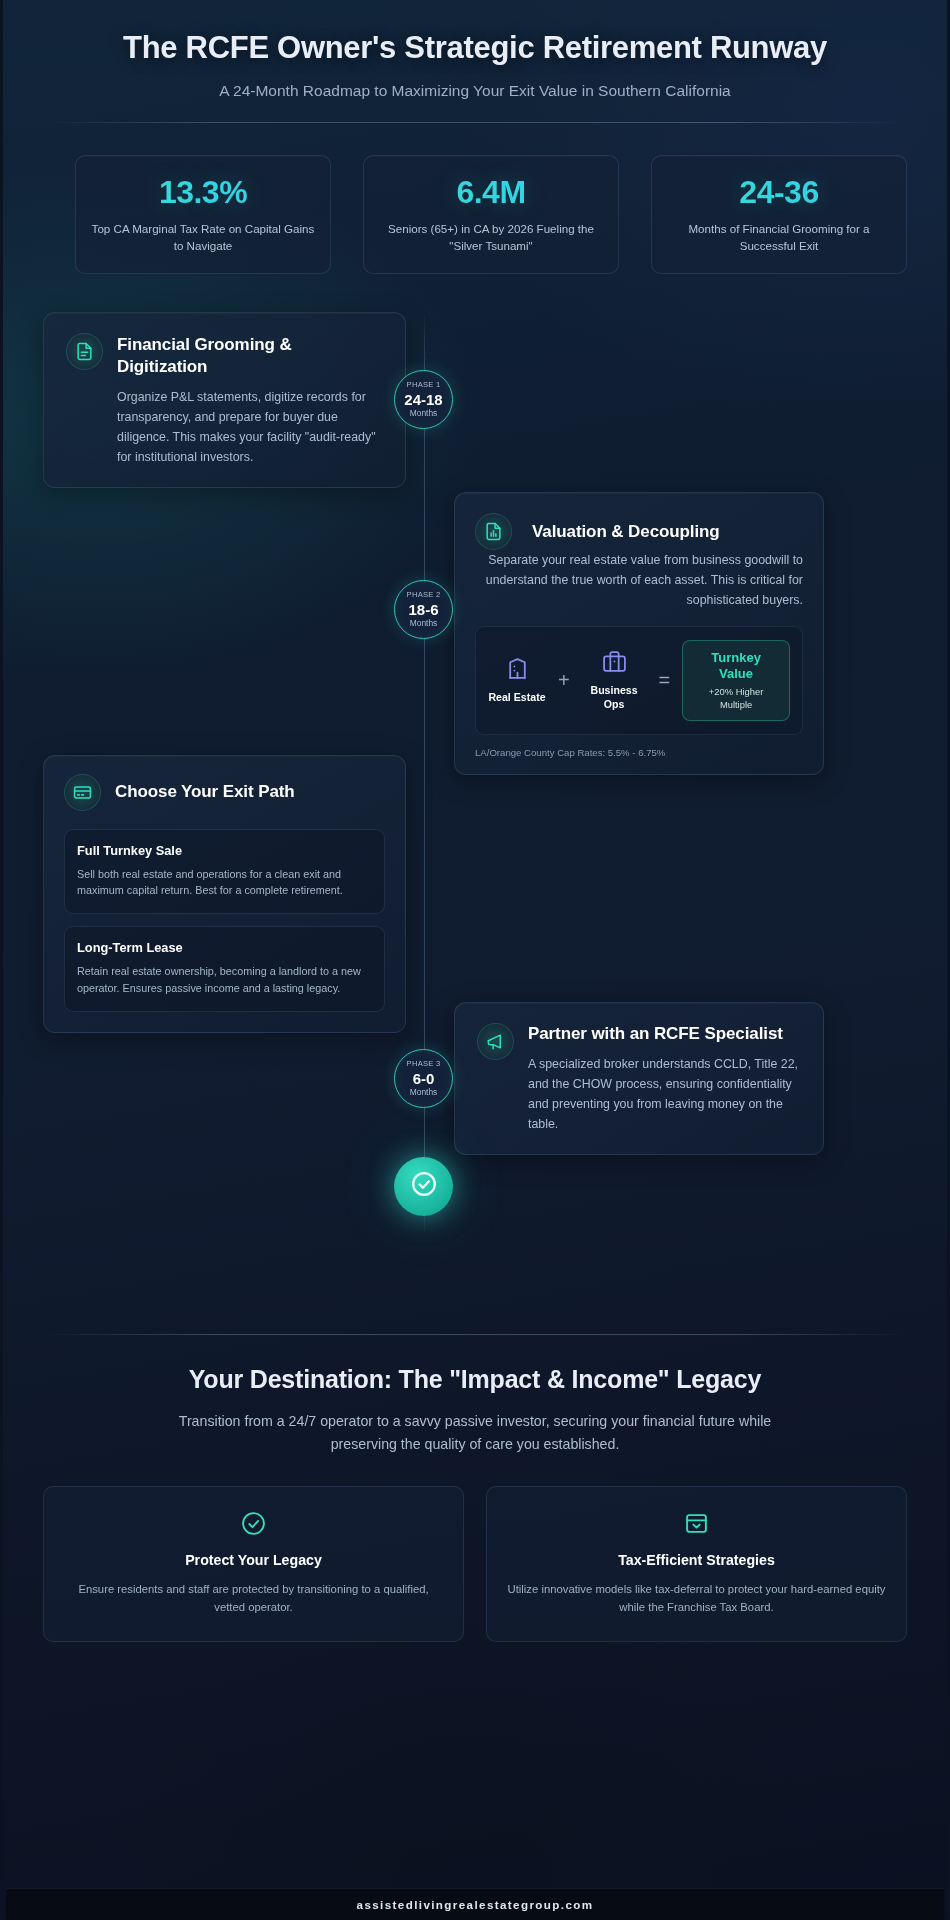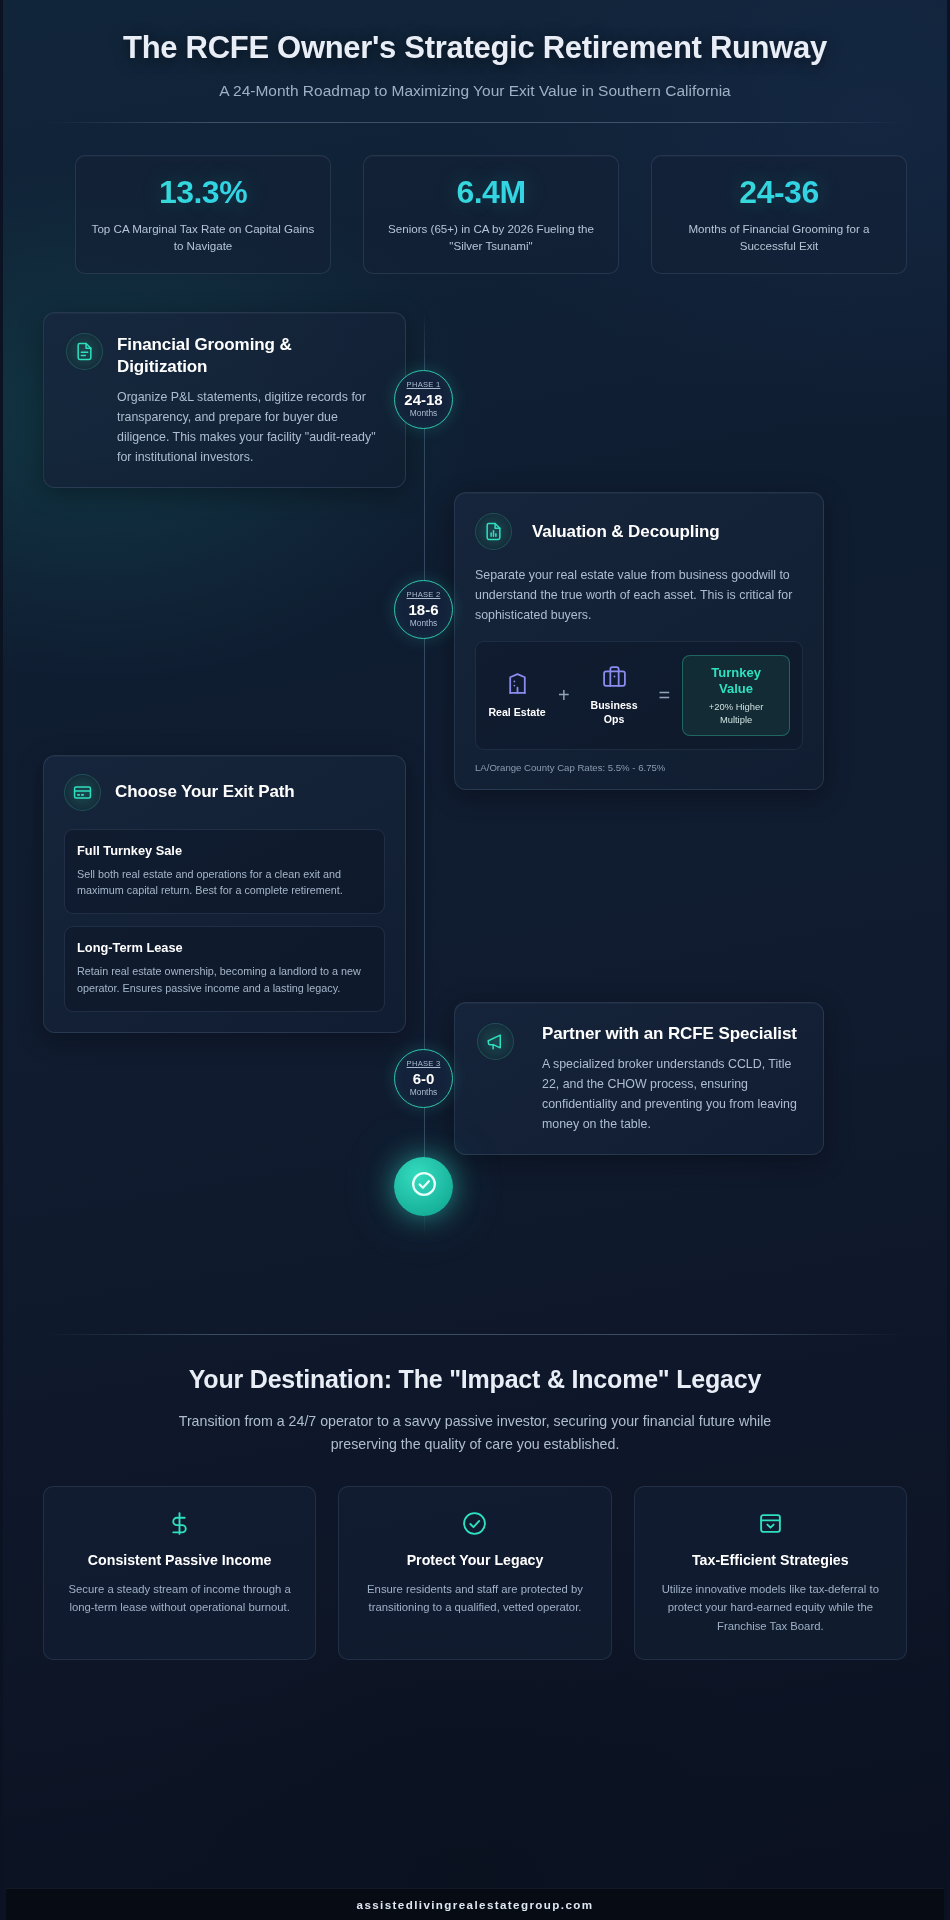--- a/index.html
+++ b/index.html
@@ -58,21 +58,21 @@
     position:absolute;left:381px;top:0;width:1px;height:925px;
     background:linear-gradient(180deg,rgba(120,150,185,0) 0%,rgba(140,170,200,.30) 6%,rgba(140,170,200,.30) 94%,rgba(120,150,185,0) 100%);
   }
   .badge{
     position:absolute;width:59px;height:59px;border-radius:50%;
     border:1.6px solid #2fc6ad;background:#13223a;
     display:flex;flex-direction:column;align-items:center;justify-content:center;
     box-shadow:0 0 16px rgba(45,200,180,.22), inset 0 0 12px rgba(45,200,180,.07);
     z-index:4;
   }
-  .badge .p{font-size:7.6px;letter-spacing:.25px;color:#aabbd0;line-height:1;text-decoration:underline;}
+  .badge .p{font-size:7.6px;letter-spacing:.25px;color:#aabbd0;line-height:1;}
   .badge .r{font-size:15px;font-weight:bold;color:#fff;line-height:1;margin:3px 0 2px;}
   .badge .m{font-size:8.4px;color:#aabbd0;line-height:1;}
 
   .card{
     position:absolute;
     background:linear-gradient(150deg,rgba(24,39,62,.82) 0%,rgba(18,30,50,.82) 100%);
     border:1px solid rgba(104,130,163,.22);
     border-radius:12px;padding:20px 22px;
     box-shadow:0 6px 26px rgba(0,0,0,.32), inset 0 1px 0 rgba(255,255,255,.03);
   }
@@ -90,21 +90,21 @@
   
   #card1{left:0;top:0;width:363px;}
   #card1 .cardhead{gap:14px;}
   #card1 .txt{padding-top:1px;}
   #card1 p{margin-top:9px;}
   #badge1{left:351px;top:58px;}
 
   
   #card2{left:411px;top:180px;width:370px;padding:20px 20px 16px;}
   #card2 h3{padding-top:8px;}
-  #card2 p{margin-top:15px;}
+  #card2 p{text-align:right;}
   #badge2{left:351px;top:268px;}
   .eqbox{
     margin-top:16px;background:rgba(14,24,42,.6);
     border:1px solid rgba(104,130,163,.18);border-radius:9px;
     padding:13px 12px;display:flex;align-items:center;justify-content:center;gap:11px;
   }
   .eqitem{text-align:center;min-width:58px;}
   .eqitem svg{width:25px;height:25px;stroke:#8b8cf0;fill:none;stroke-width:1.7;stroke-linecap:round;stroke-linejoin:round;}
   .eqitem .t{margin-top:6px;font-size:10.6px;font-weight:bold;color:#fff;line-height:1.28;}
   .op{font-size:20px;color:#93a4ba;font-weight:300;padding:0 1px;}
@@ -123,21 +123,21 @@
   .paths{display:flex;gap:12px;margin-top:18px;flex-direction:column;}
   .path{
     flex:1;background:rgba(13,22,40,.62);
     border:1px solid rgba(104,130,163,.20);border-radius:9px;padding:13px 12px 14px;
   }
   .path h4{font-size:12.8px;font-weight:bold;color:#fff;}
   .path p{margin-top:8px;font-size:10.8px;line-height:1.56;color:#a6b6ca;}
 
   
   #card4{left:411px;top:690px;width:370px;}
-  #card4 .cardhead{gap:28px;}
+  #card4 .cardhead{gap:14px;}
   #card4 p{margin-top:9px;}
   #badge3{left:351px;top:737px;}
 
   .finish{
     position:absolute;left:351px;top:845px;width:59px;height:59px;border-radius:50%;
     background:radial-gradient(circle at 40% 32%,#35dcbe 0%,#18b39c 70%,#13a08c 100%);
     display:flex;align-items:center;justify-content:center;
     box-shadow:0 0 26px rgba(45,212,191,.55), 0 0 60px rgba(45,212,191,.20);
     z-index:5;
   }
@@ -330,30 +330,20 @@
     <div class="rule"></div>
 
     <div class="dest">
       <h2>Your Destination: The "Impact &amp; Income" Legacy</h2>
       <div class="lead">Transition from a 24/7 operator to a savvy passive investor, securing your financial future while preserving the quality of care you established.</div>
 
       <div class="benefits">
         <div class="benefit">
           <div class="bi">
             <svg viewBox="0 0 24 24">
-                <line x1="12" y1="2" x2="12" y2="22"></line>
-                <path d="M17 6.5H9.5a3.5 3.5 0 0 0 0 7h5a3.5 3.5 0 0 1 0 7H6"></path>
-              </svg>
-          </div>
-          <h4>Consistent Passive Income</h4>
-          <p>Secure a steady stream of income through a long-term lease without operational burnout.</p>
-        </div>
-        <div class="benefit">
-          <div class="bi">
-            <svg viewBox="0 0 24 24">
                 <circle cx="12" cy="12" r="10"></circle>
                 <polyline points="8 12.5 11 15.5 16.5 9.5"></polyline>
               </svg>
           </div>
           <h4>Protect Your Legacy</h4>
           <p>Ensure residents and staff are protected by transitioning to a qualified, vetted operator.</p>
         </div>
         <div class="benefit">
           <div class="bi">
             <svg viewBox="0 0 24 24">

